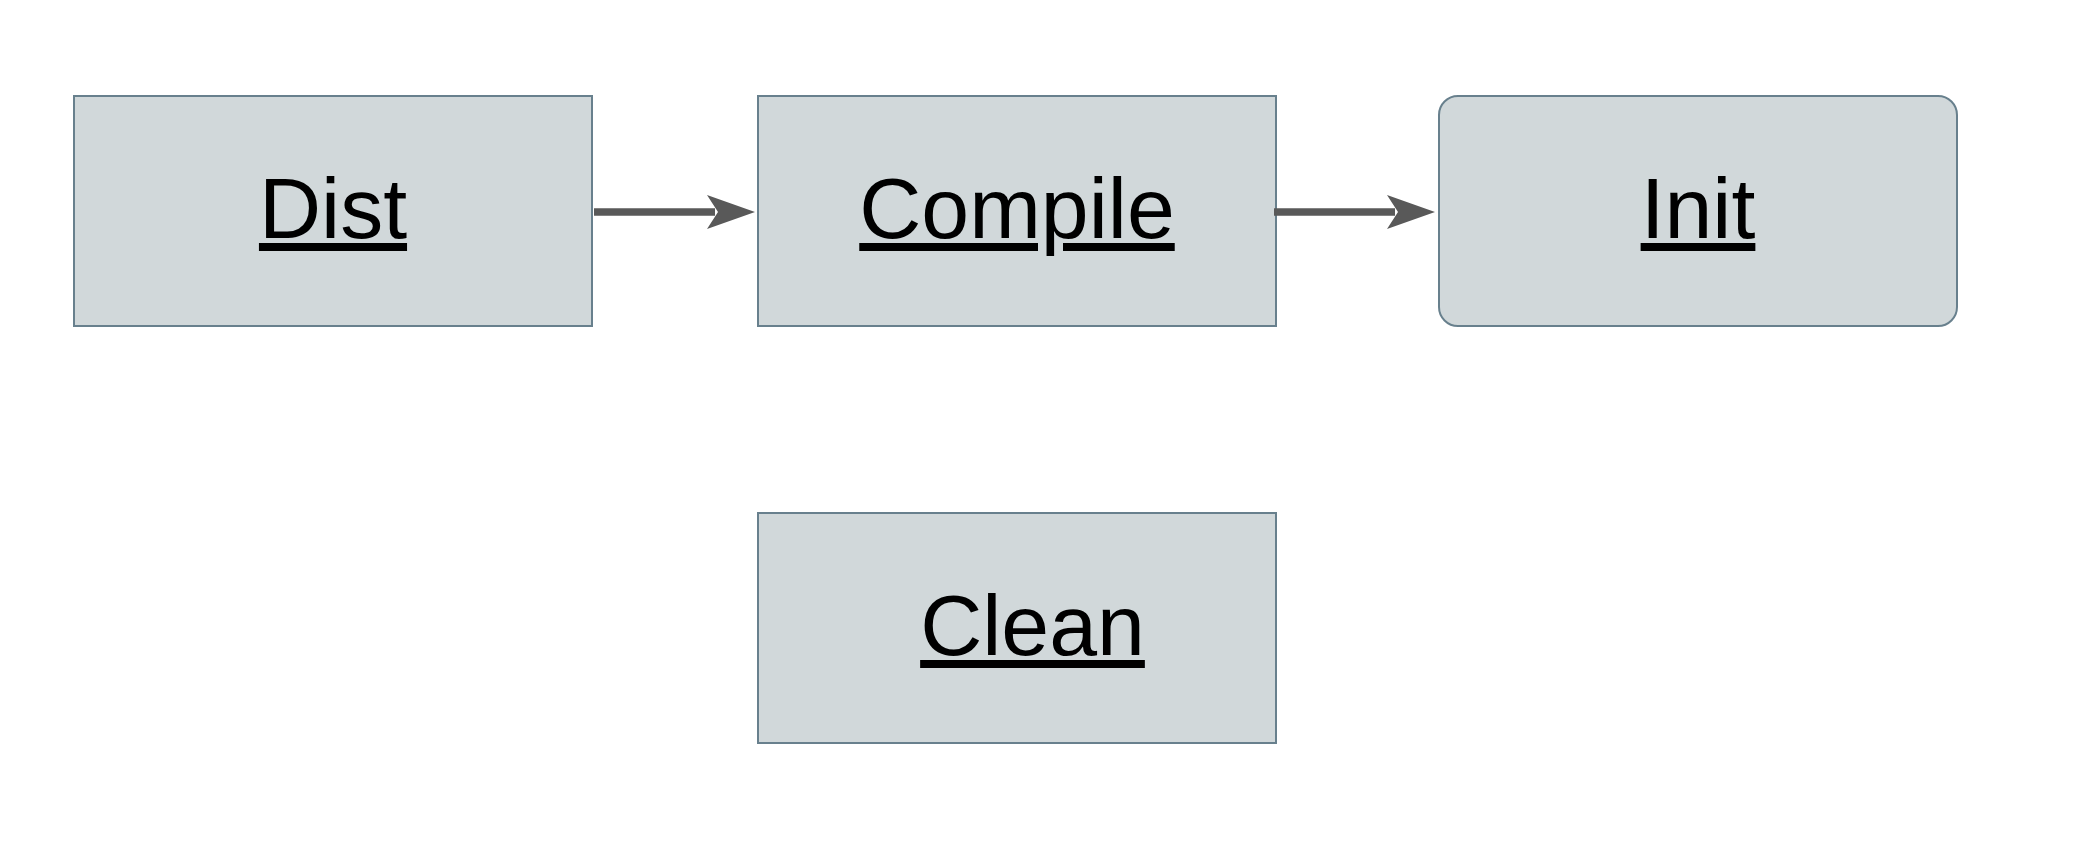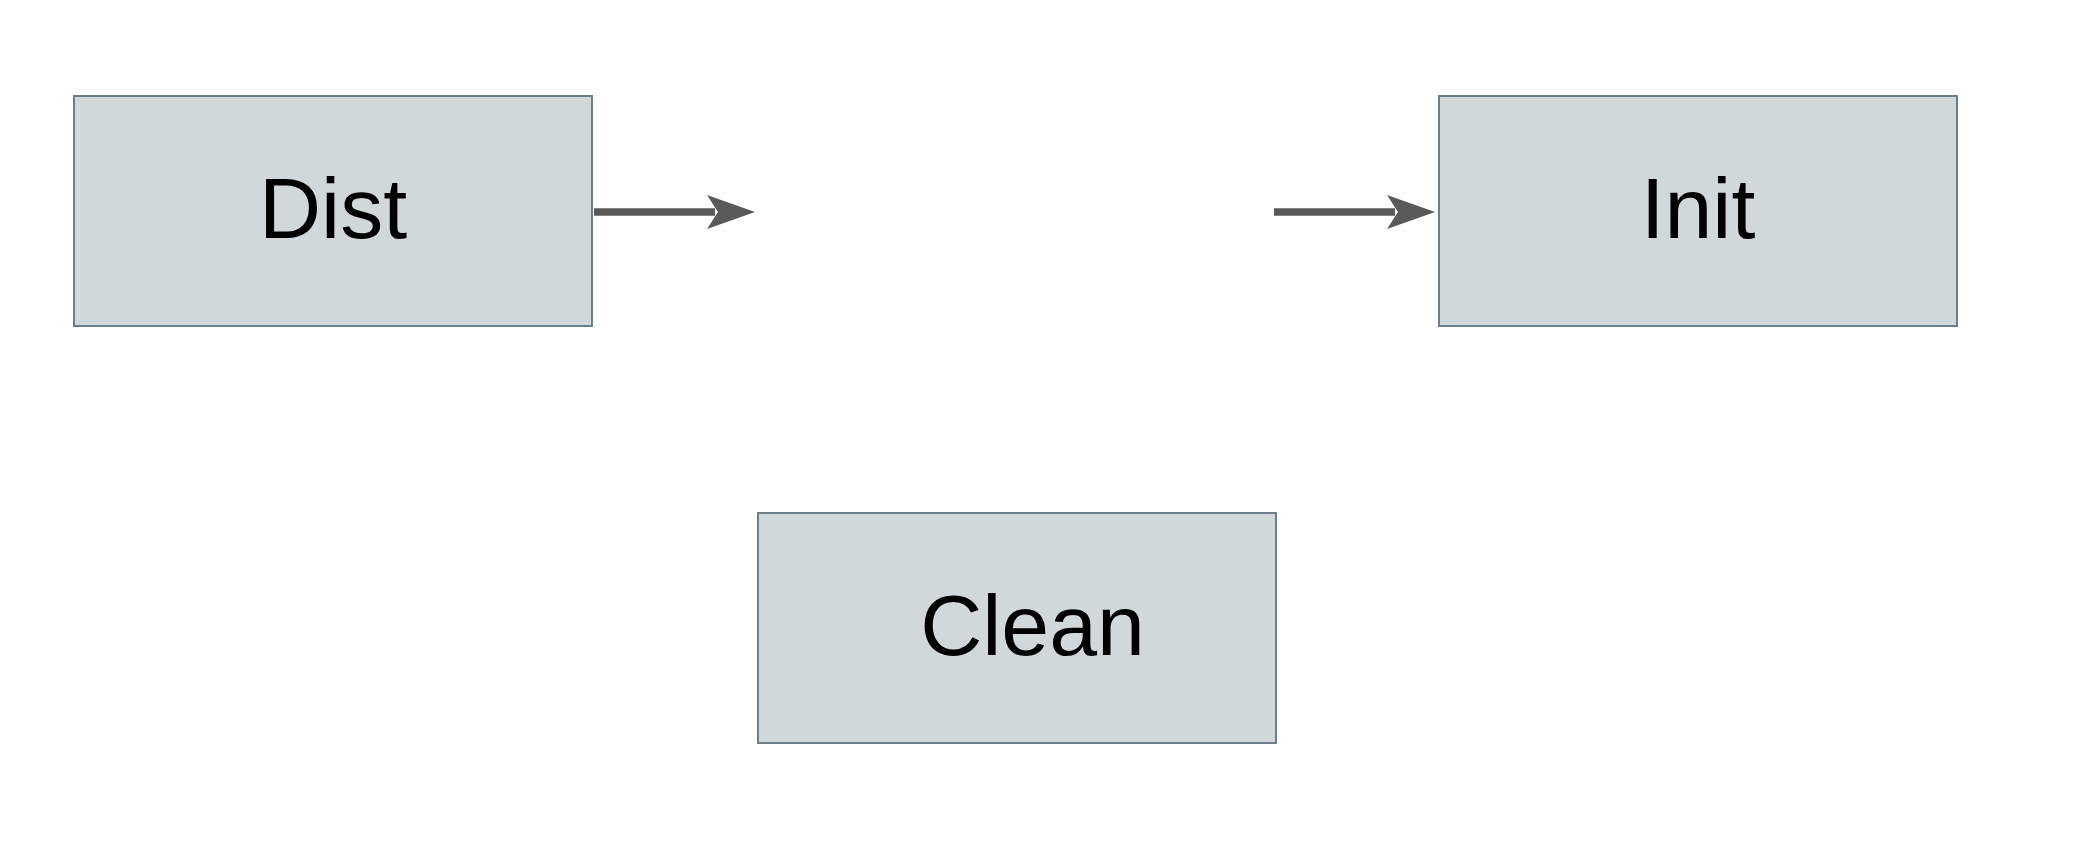--- a/index.html
+++ b/index.html
@@ -22,32 +22,33 @@
     background: var(--background);
   }
   .node {
     position: absolute;
     width: 520px; height: 232px;
     background: var(--node-fill);
     border: 2px solid var(--node-border);
     display: flex;
     align-items: center;
     justify-content: center;
+    text-decoration: underline;
   }
   .node-label {
     font-size: 86px;
     line-height: 1;
     color: var(--text);
     letter-spacing: 0px;
     white-space: nowrap;
     padding-bottom: 6px;
   }
   #node-dist    { left: 73px;   top: 95px;  }
   #node-compile { left: 757px;  top: 95px;  }
-  #node-init    { left: 1438px; top: 95px;  }
+  #node-init    { left: 1438px; top: 95px; border-radius: 20px;  }
   #node-clean   { left: 757px;  top: 512px; padding-left: 31px; }
   .edge-arrow {
     position: absolute;
     overflow: visible;
   }
   #arrow-1 { left: 593px;  top: 192px; }
   #arrow-2 { left: 1273px; top: 192px; }
 </style>
 </head>
 <body>
@@ -56,20 +57,23 @@
 
   <div class="node" id="node-dist">
     <span class="node-label">Dist</span>
   </div>
 
   <svg class="edge-arrow" id="arrow-1" width="164" height="40" viewBox="0 0 164 40" preserveAspectRatio="none">
     <line x1="1" y1="20" x2="122" y2="20" stroke-width="7.5" stroke="#595959"></line>
     <polygon points="162,20 114,3 125,20 114,37" fill="#595959"></polygon>
   </svg>
 
+  <div class="node" id="node-compile">
+    <span class="node-label">Compile</span>
+  </div>
 
   <svg class="edge-arrow" id="arrow-2" width="164" height="40" viewBox="0 0 164 40" preserveAspectRatio="none">
     <line x1="1" y1="20" x2="122" y2="20" stroke-width="7.5" stroke="#595959"></line>
     <polygon points="162,20 114,3 125,20 114,37" fill="#595959"></polygon>
   </svg>
 
   <div class="node" id="node-init">
     <span class="node-label">Init</span>
   </div>
 

